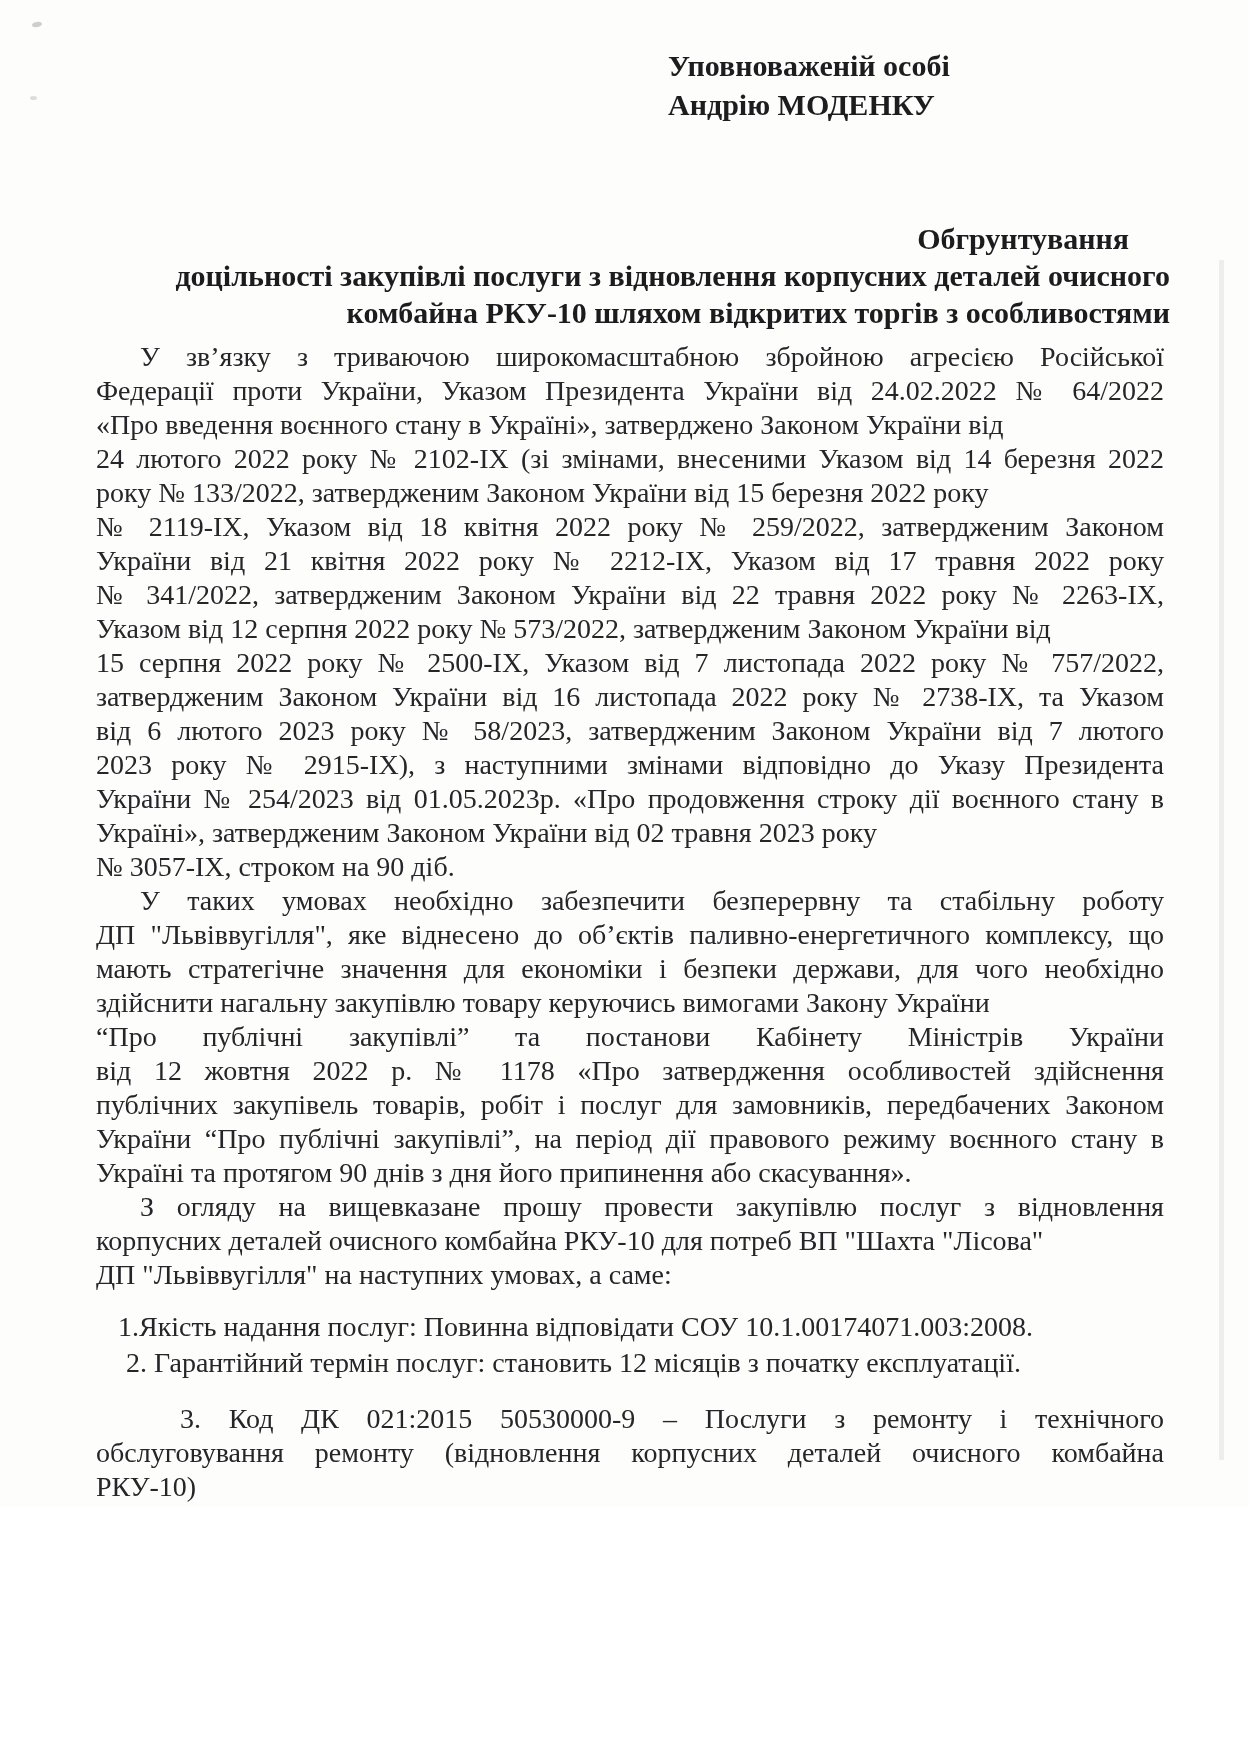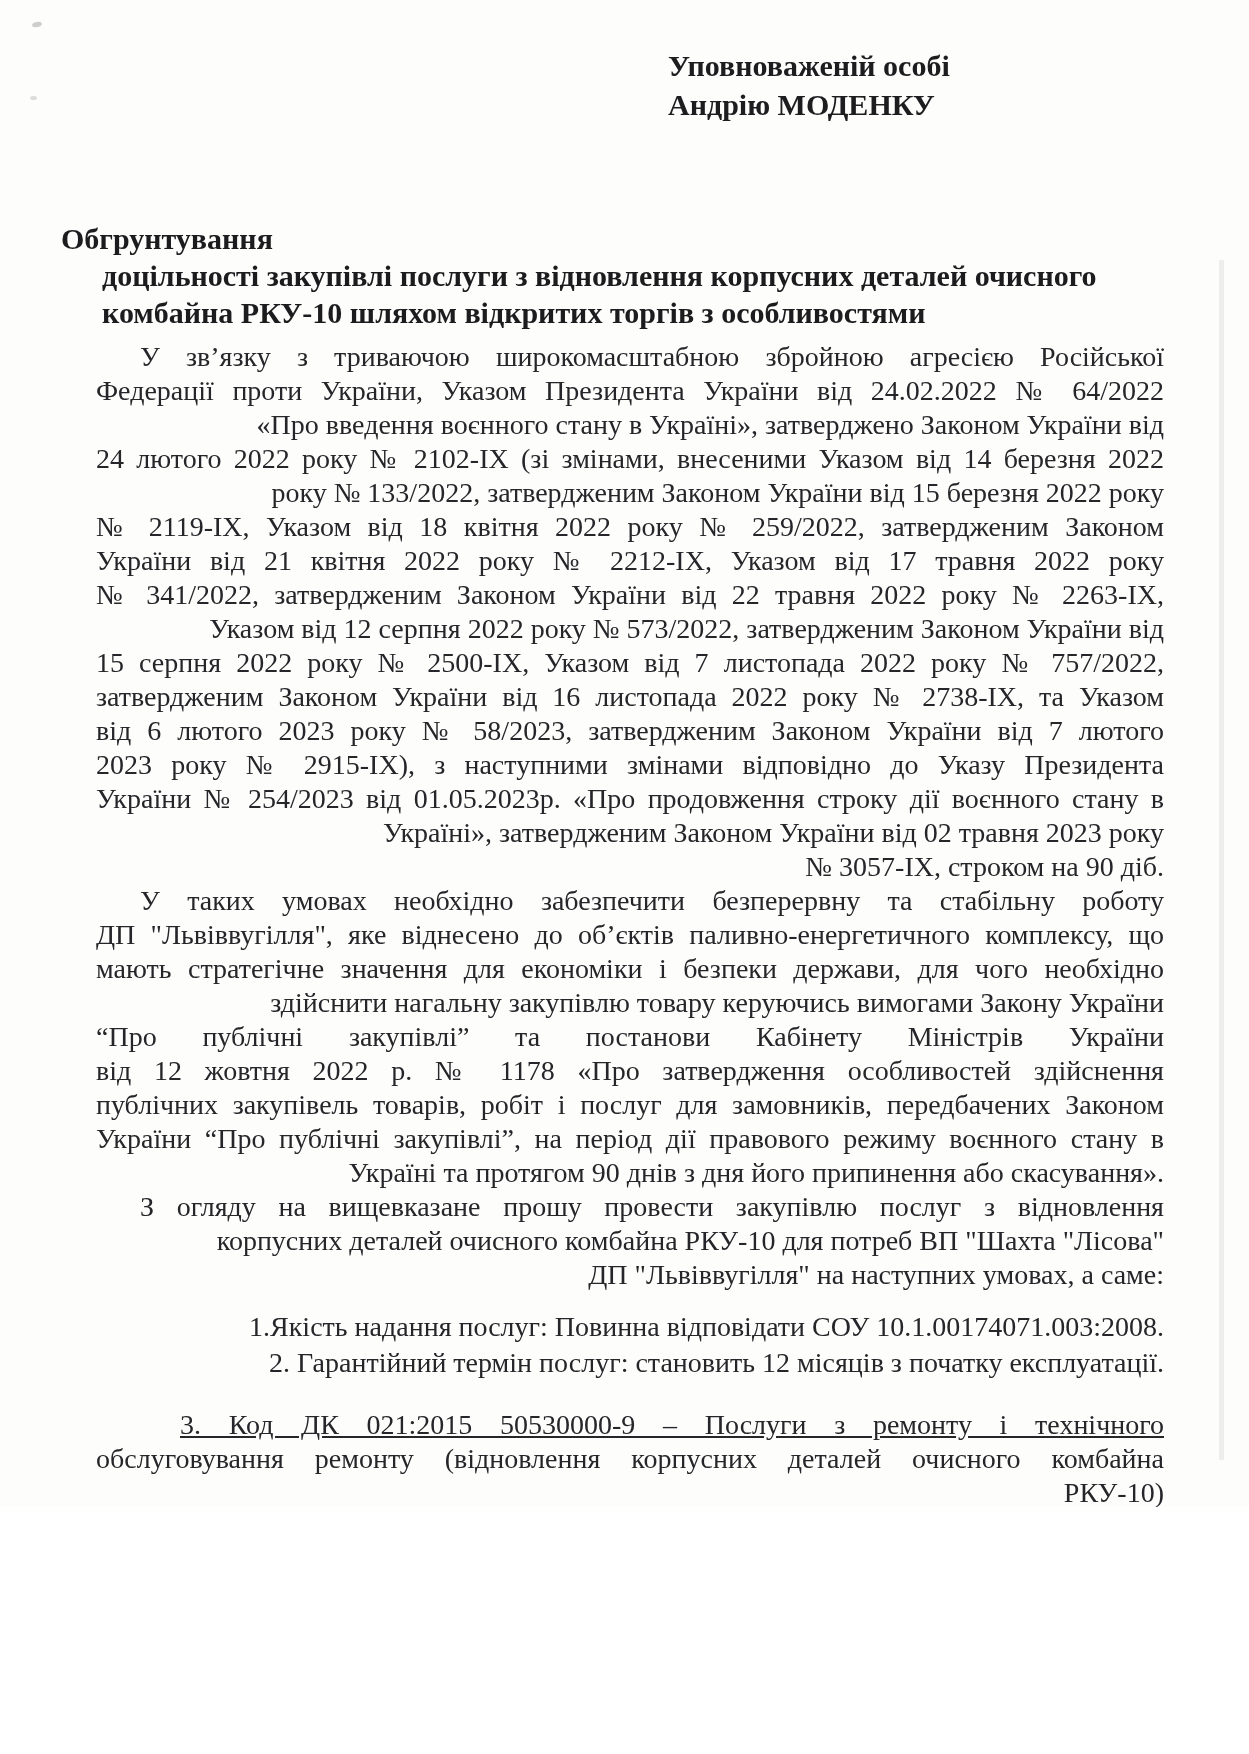--- a/index.html
+++ b/index.html
@@ -12,29 +12,29 @@
     overflow:hidden;
   }
   
   .addressee{
     position:absolute;left:668px;top:46px;
     font-weight:bold;font-size:30px;line-height:39px;color:#1d1d20;
   }
   
   .title{
     position:absolute;left:102px;top:220px;width:1068px;
-    text-align:left;font-weight:bold;font-size:30px;line-height:37px;color:#1c1c1f;
+    text-align:right;font-weight:bold;font-size:30px;line-height:37px;color:#1c1c1f;
   }
   .title .t1{position:relative;left:-41px;}
   
   .body-text{
     position:absolute;left:96px;top:340px;width:1068px;
     font-size:28px;line-height:34px;
   }
-  .line{height:34px;white-space:nowrap;text-align:right;}
+  .line{height:34px;white-space:nowrap;text-align:left;}
   .line.just{white-space:normal;text-align:justify;text-align-last:justify;}
   
   .stamp{
     position:absolute;left:773px;top:1568px;width:350px;height:127px;
     border:3px solid rgba(101,137,216,.8);
     box-sizing:border-box;
     transform:rotate(-.5deg);
     color:#5d85d8;
   }
   .stamp .orgtype{
@@ -117,21 +117,21 @@
       <div class="line just">“Про публічні закупівлі” та постанови Кабінету Міністрів України</div>
       <div class="line just">від 12 жовтня 2022 р. № 1178 «Про затвердження особливостей здійснення</div>
       <div class="line just">публічних закупівель товарів, робіт і послуг для замовників, передбачених Законом</div>
       <div class="line just">України “Про публічні закупівлі”, на період дії правового режиму воєнного стану в</div>
       <div class="line">Україні та протягом 90 днів з дня його припинення або скасування».</div>
       <div class="line just" style="padding-left: 44px;">З огляду на вищевказане прошу провести закупівлю послуг з відновлення</div>
       <div class="line">корпусних деталей очисного комбайна РКУ-10 для потреб ВП "Шахта "Лісова"</div>
       <div class="line">ДП "Львіввугілля" на наступних умовах, а саме:</div>
       <div class="line" style="padding-left: 22px; margin-top: 18px;">1.Якість надання послуг: Повинна відповідати СОУ 10.1.00174071.003:2008.</div>
       <div class="line" style="padding-left: 30px; margin-top: 2px;">2. Гарантійний термін послуг: становить 12 місяців з початку експлуатації.</div>
-      <div class="line just" style="padding-left: 84px; margin-top: 28px; text-decoration: underline;">3. Код ДК 021:2015 50530000-9 – Послуги з ремонту і технічного</div>
+      <div class="line just" style="padding-left: 84px; margin-top: 22px;">3. Код ДК 021:2015 50530000-9 – Послуги з ремонту і технічного</div>
       <div class="line just">обслуговування ремонту (відновлення корпусних деталей очисного комбайна</div>
       <div class="line">РКУ-10)</div>
       <div class="line" style="padding-left: 22px; margin-top: 18px;">4.Найменування товару, кількість:</div>
     </div>
 
   <div class="stamp">
     <div class="orgtype">Державне підприємство</div>
     <div class="orgname">«Львіввугілля»</div>
     <div class="entrylabel">Вхідний №</div>
     <div class="uline ul-num"></div>

